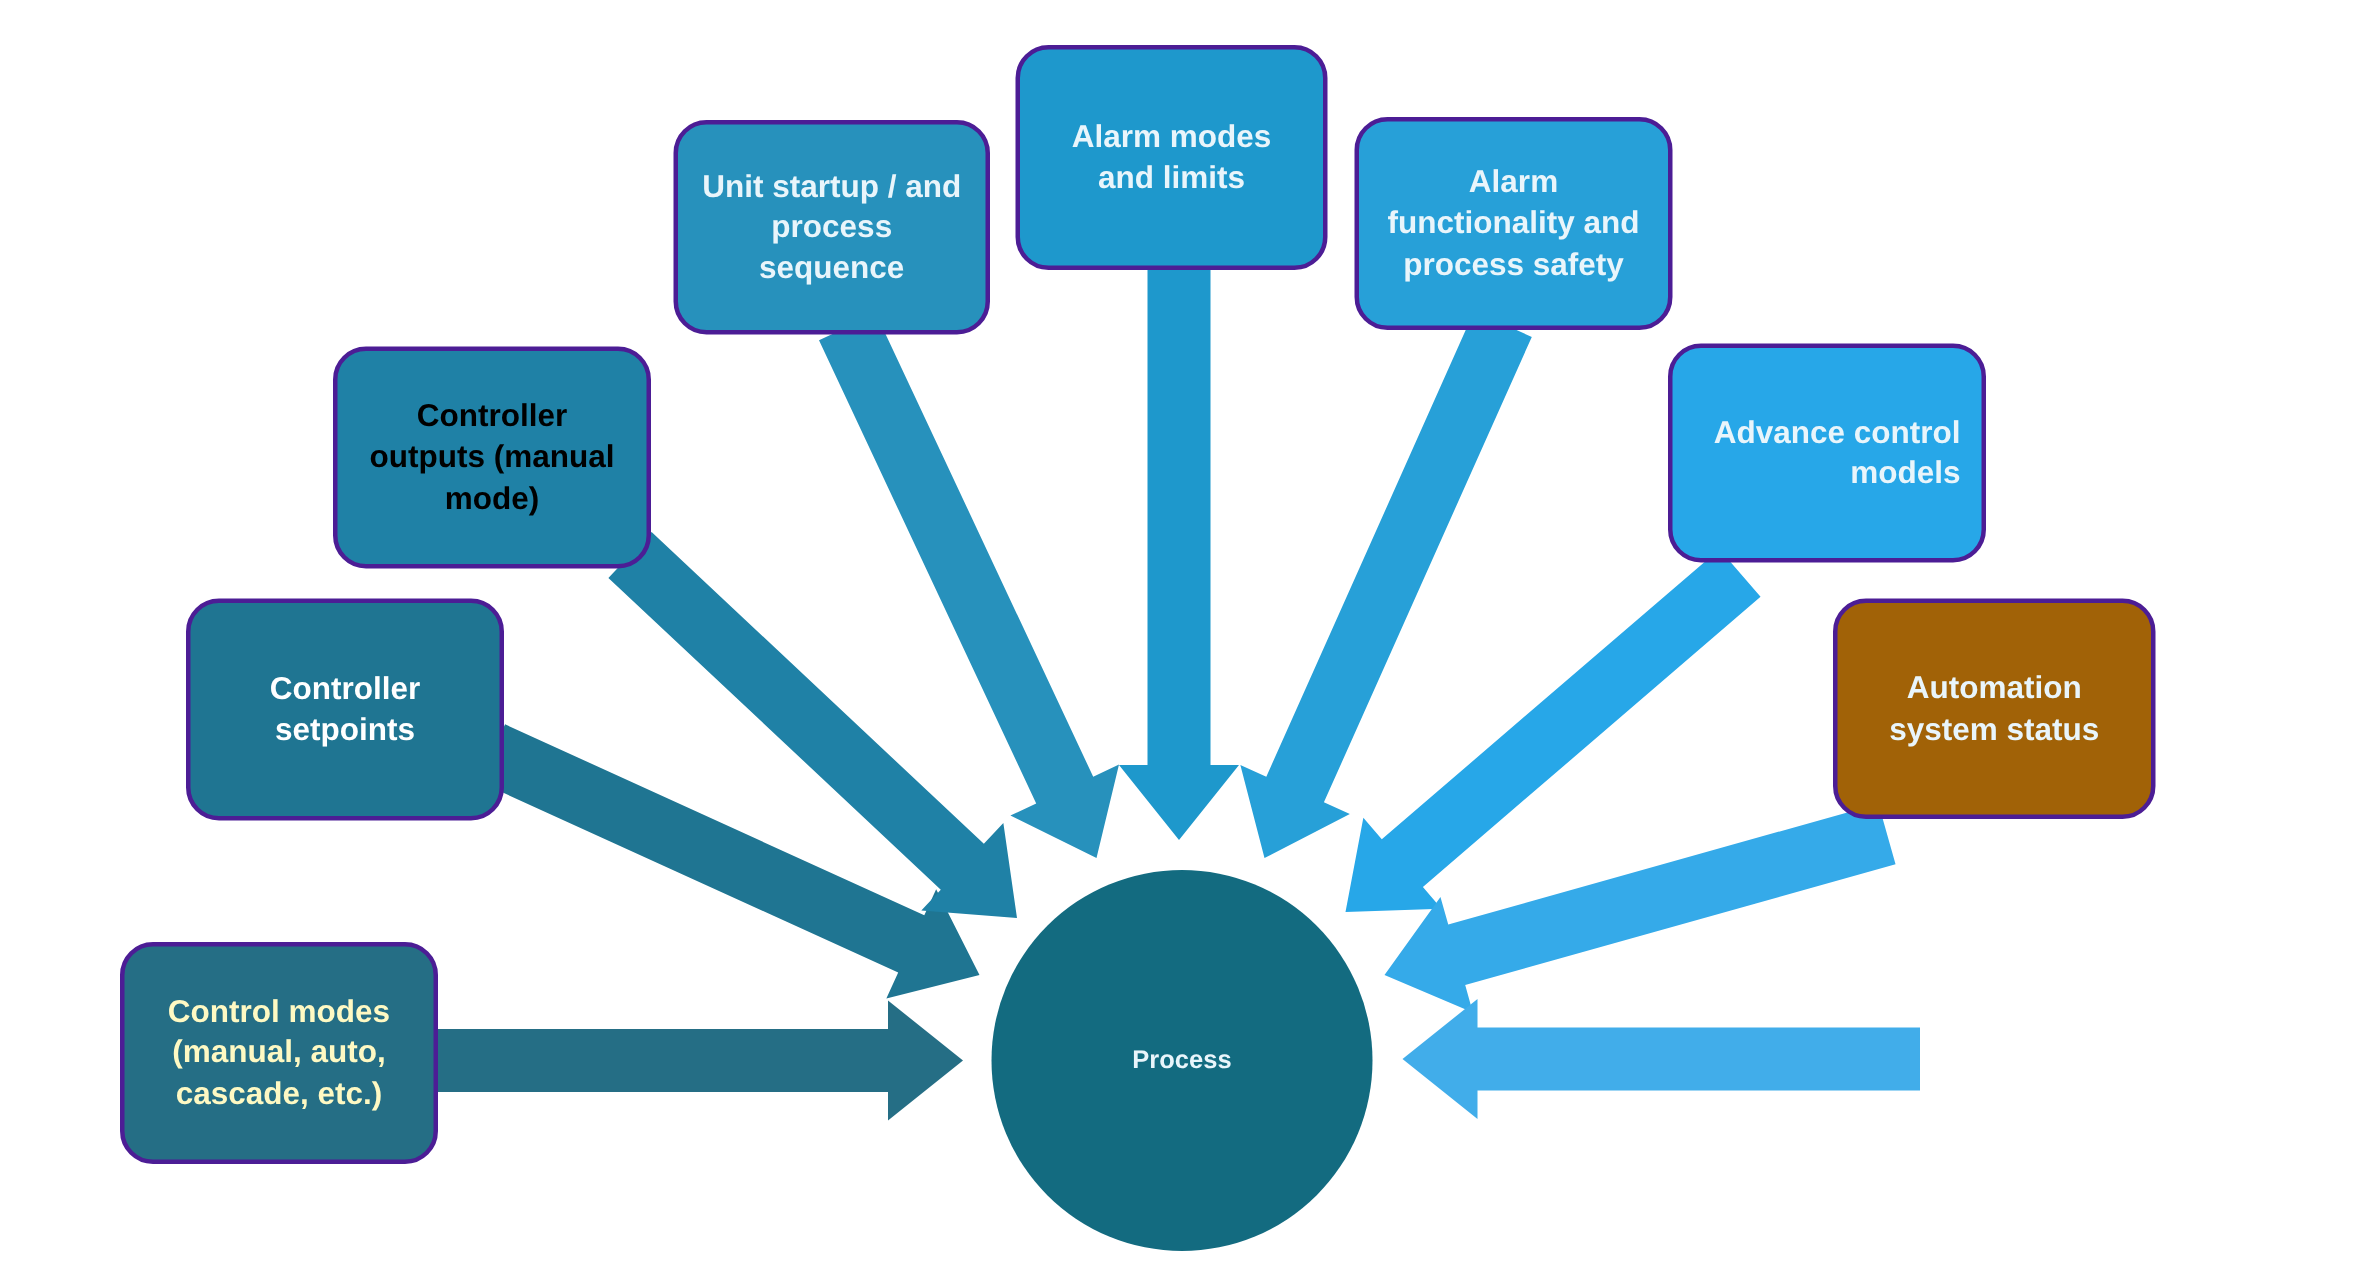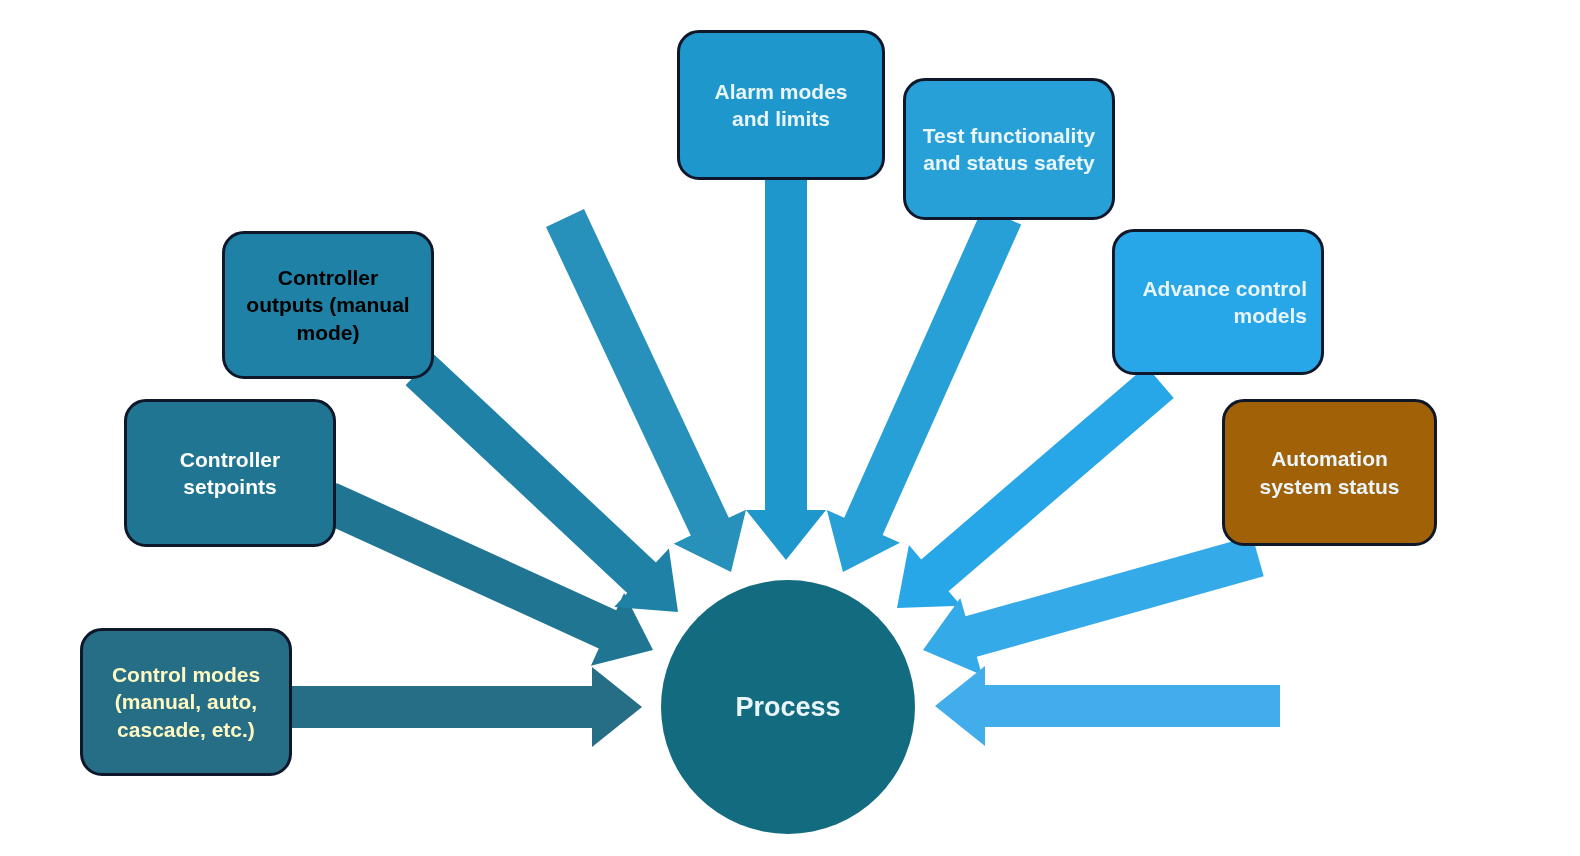--- a/index.html
+++ b/index.html
@@ -19,21 +19,21 @@
     position: absolute;
     left: 0; top: 0;
     width: 1580px;
     height: 856px;
     z-index: 1;
   }
   .node {
     position: absolute;
     z-index: 2;
     box-sizing: border-box;
-    border: 3px solid #0f172a;
+    border: 3px solid #4c1d95;
     border-radius: 22px;
     display: flex;
     align-items: center;
     justify-content: center;
     text-align: center;
     color: #e9f5fb;
     font-weight: bold;
     font-size: 21px;
     line-height: 1.3;
     padding: 8px 14px;
@@ -53,21 +53,21 @@
     left: 661px;
     top: 580px;
     width: 254px;
     height: 254px;
     border-radius: 50%;
     display: flex;
     align-items: center;
     justify-content: center;
     color: #e9f5fb;
     font-weight: bold;
-    font-size: 27px;
+    font-size: 17px;
   }
 </style>
 </head>
 <body>
 
 <div class="canvas">
 
   <svg id="arrows" viewBox="0 0 1580 856" xmlns="http://www.w3.org/2000/svg">
       <polygon points="292.0,728.0 592.0,728.0 592.0,747.0 642.0,707.0 592.0,667.0 592.0,686.0 292.0,686.0" fill="#256e85"></polygon>
       <polygon points="319.3,521.1 598.8,648.4 590.9,665.7 653.0,650.0 624.1,592.9 616.2,610.2 336.7,482.9" fill="#1f7592"></polygon>
@@ -82,25 +82,28 @@
 
   <div class="node node-1" style="background: rgb(37, 110, 133); color: #fef9c3;">
     <span class="node-label">Control modes (manual, auto, cascade, etc.)</span>
   </div>
   <div class="node node-2" style="background: rgb(31, 117, 146); color: #ffffff;">
     <span class="node-label">Controller setpoints</span>
   </div>
   <div class="node node-3" style="background: rgb(31, 129, 166); color: #000000;">
     <span class="node-label">Controller outputs (manual mode)</span>
   </div>
+  <div class="node node-4" style="background: rgb(39, 145, 188); color: rgb(233, 245, 251);">
+    <span class="node-label">Unit startup / and process sequence</span>
+  </div>
   <div class="node node-5" style="background: rgb(30, 152, 204); color: rgb(233, 245, 251);">
     <span class="node-label">Alarm modes and limits</span>
   </div>
   <div class="node node-6" style="background: rgb(39, 160, 216); color: rgb(233, 245, 251);">
-    <span class="node-label">Test functionality and status safety</span>
+    <span class="node-label">Alarm functionality and process safety</span>
   </div>
   <div class="node node-7" style="background: rgb(39, 167, 232); color: rgb(233, 245, 251);">
     <span class="node-label">Advance control models</span>
   </div>
   <div class="node node-8" style="background: #a16207; color: rgb(233, 245, 251); align-items: center;">
     <span class="node-label">Automation system status</span>
   </div>
 
   <div class="center-circle" style="background: rgb(19, 107, 128); color: rgb(233, 245, 251);">
     <span>Process</span>

